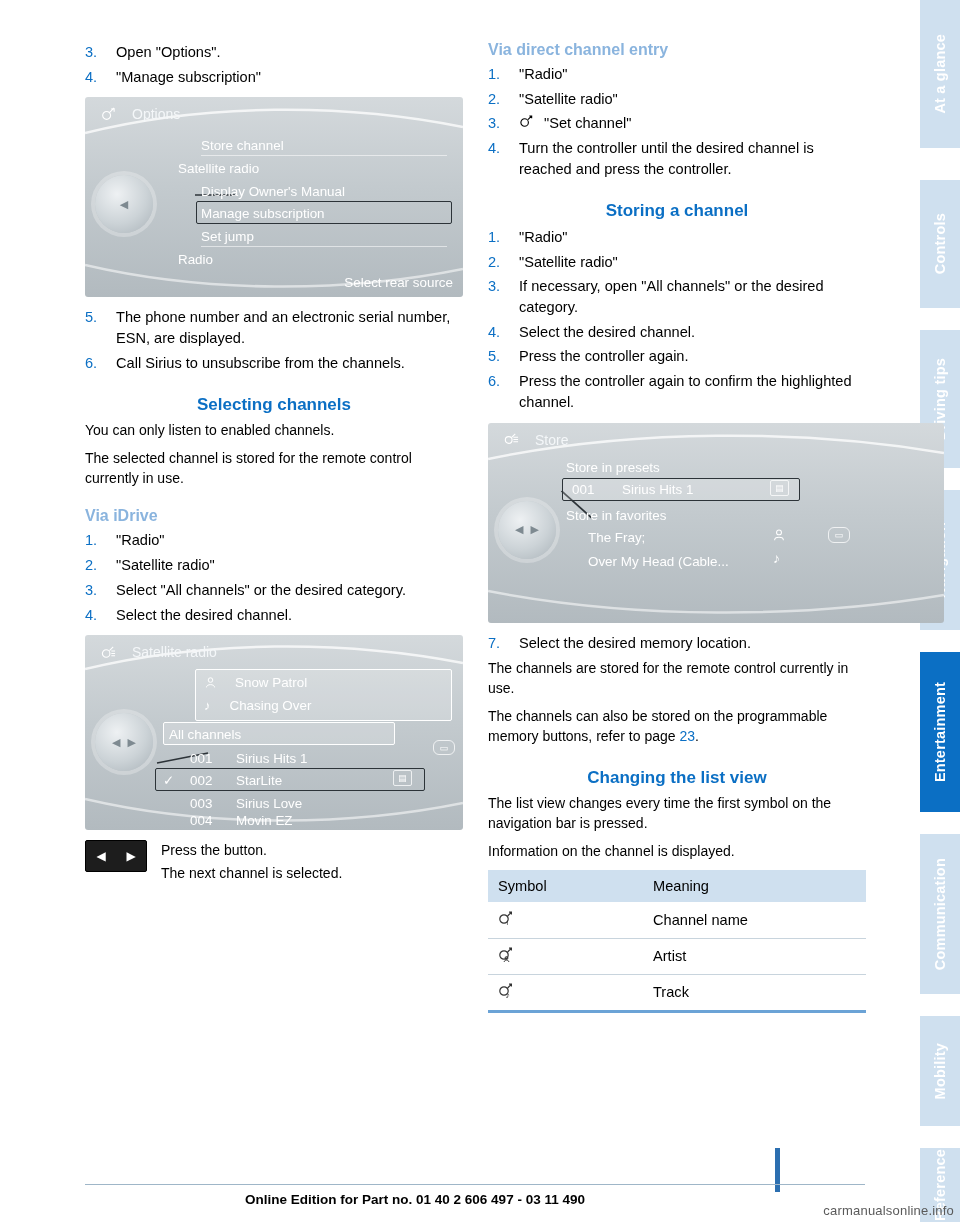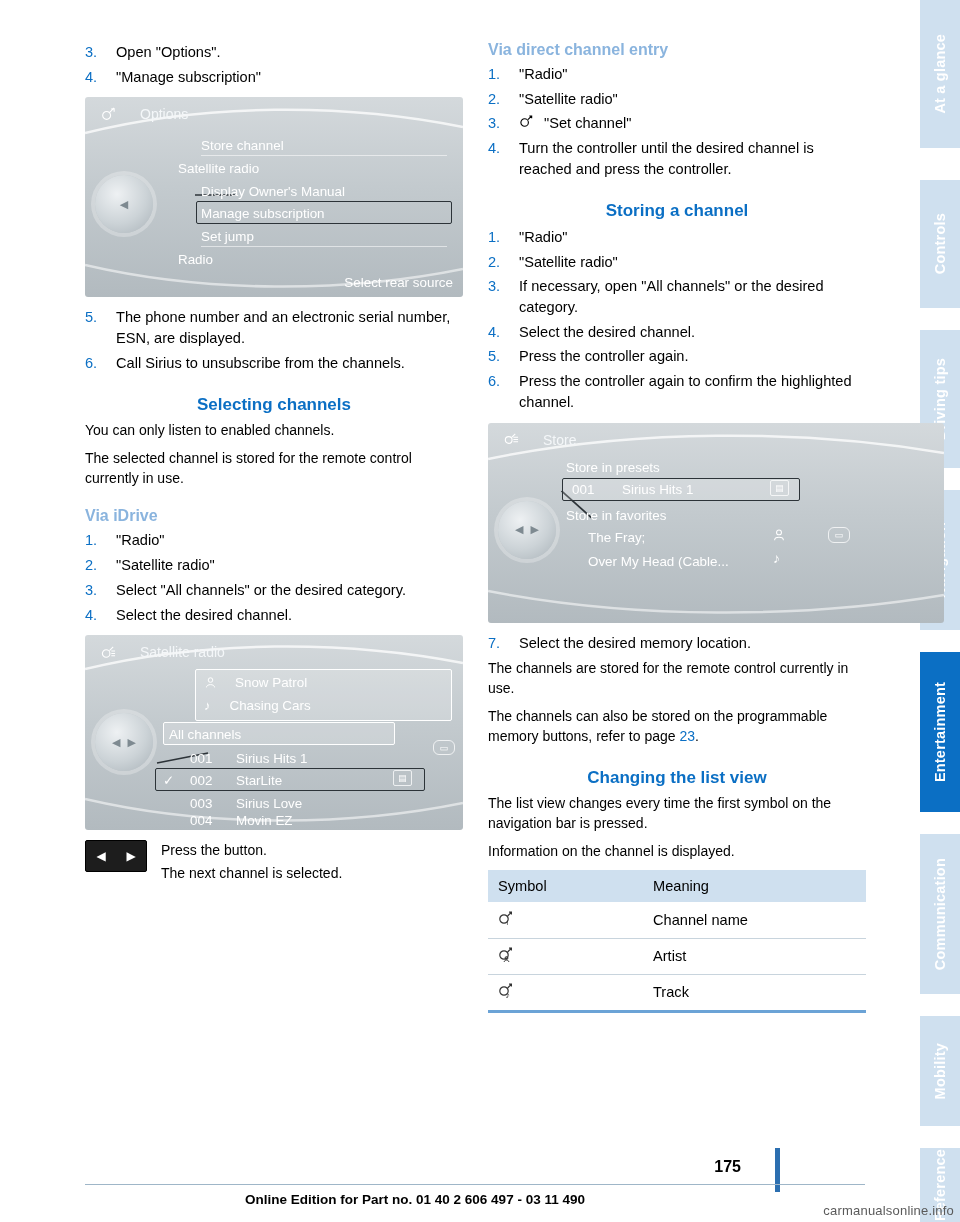--- a/index.html
+++ b/index.html
@@ -108,21 +108,21 @@
     overflow: hidden;
     color: #ffffff;
     font-size: 13.4px;
   }
   .idrive .hdr {
     position: absolute;
     left: 16px;
     top: 9px;
     display: flex;
     align-items: center;
-    gap: 24px;
+    gap: 16px;
     font-size: 14px;
     color: #f4f7f9;
   }
   .idrive .arcs {
     position: absolute;
     left: 0; top: 0; width: 100%; height: 100%;
     pointer-events: none;
   }
   .knob {
     position: absolute;
@@ -398,21 +398,21 @@
       <div class="sel-box" style="left:110px;top:34px;width:255px;height:50px;"></div>
       <div class="menu-row" style="top:36px;left:119px;width:240px;gap:10px;align-items:center;">
         <svg width="13" height="13" viewBox="0 0 16 16" style="margin-right:8px">
           <circle cx="8" cy="5" r="2.8" fill="none" stroke="#fff" stroke-width="1.2"></circle>
           <path d="M3 14 C3 9.5 13 9.5 13 14" fill="none" stroke="#fff" stroke-width="1.2"></path>
         </svg>
         <span>Snow Patrol</span>
       </div>
       <div class="menu-row" style="top:59px;left:119px;width:240px;gap:10px;">
         <span style="margin-right:9px;font-size:13px;">♪</span>
-        <span>Chasing Cars</span>
+        <span>Chasing Over</span>
       </div>
 
       <div class="sel-box" style="left:78px;top:87px;width:230px;height:21px;"></div>
       <div class="menu-row" style="top:88px;left:84px;width:230px;">
         <span>All channels</span>
       </div>
 
       <div class="menu-row" style="top:112px;left:105px;width:260px;">
         <span style="width:46px;display:inline-block;">001</span>
         <span>Sirius Hits 1</span>
@@ -613,17 +613,16 @@
               <text x="7.5" y="15" font-size="9" fill="#333" font-family="'Liberation Sans',sans-serif">♪</text>
             </svg>
           </td>
           <td>Track</td>
         </tr>
       </tbody>
     </table>
   </div>
 
   <div class="vbar"></div>
-  <div class="pagenum">175</div>
   <div class="footer-rule"></div>
   <div class="footer-txt">Online Edition for Part no. 01 40 2 606 497 - 03 11 490</div>
   <div class="watermark">carmanualsonline.info</div>
 </div>
 
 </body></html>

